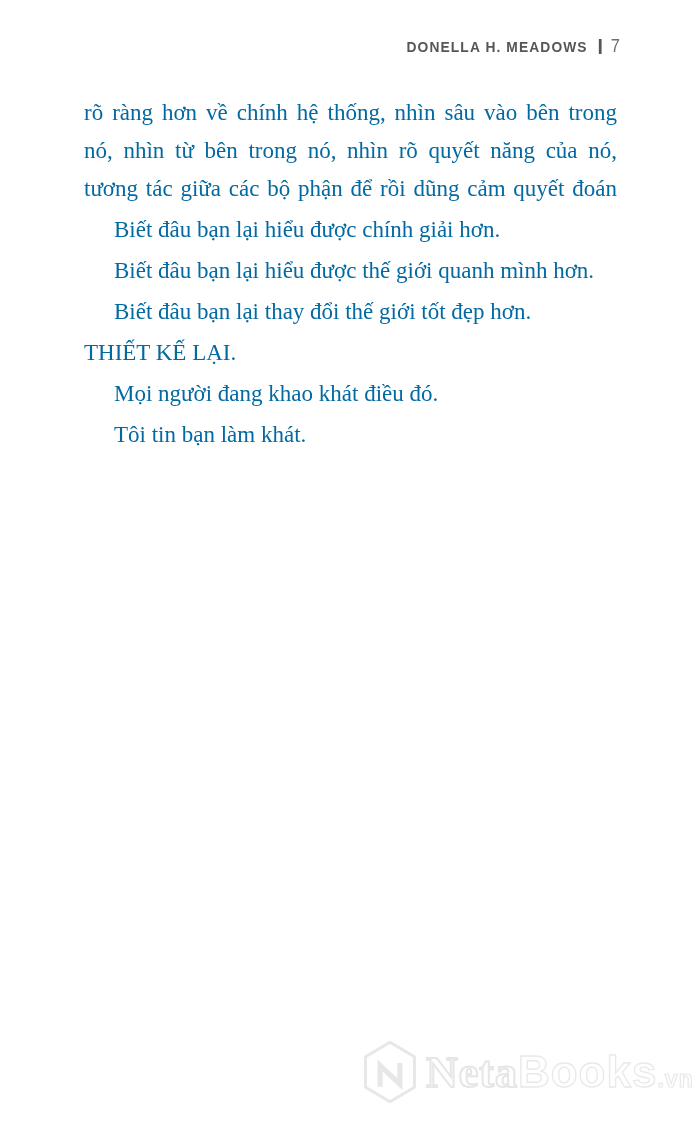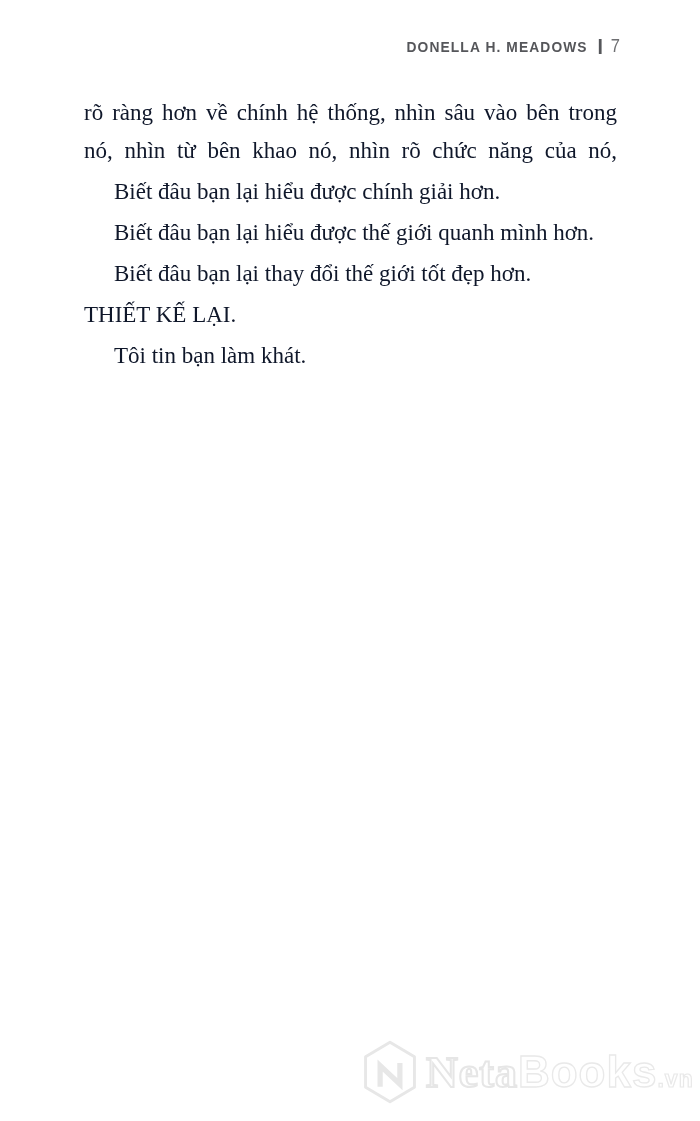--- a/index.html
+++ b/index.html
@@ -45,21 +45,21 @@
     position: absolute;
     left: 84px; top: 94px;
     width: 533px;
     color: #1f1f1f;
   }
   .para { margin: 0 0 3px 0; }
   .line {
     font-family: "Liberation Serif", "DejaVu Serif", serif;
     font-size: 23px;
     line-height: 38px;
-    color: #0f172a;
+    color: #0369a1;
   }
   .just { text-align: justify; text-align-last: justify; }
   .ind  { padding-left: 30px; }
 
   
   .watermark {
     position: absolute;
     left: 360px; top: 1040px;
     display: flex; align-items: center;
     user-select: none;
@@ -97,39 +97,43 @@
   <div class="running-header">
     <span class="author-name">DONELLA H. MEADOWS</span>
     <span class="header-sep"></span>
     <span class="page-number">7</span>
   </div>
 
   <div class="page-body">
 
     <div class="para">
       <div class="line just">rõ ràng hơn về chính hệ thống, nhìn sâu vào bên trong</div>
-      <div class="line just">nó, nhìn từ bên khao nó, nhìn rõ chức năng của nó,</div>
+      <div class="line just">nó, nhìn từ bên trong nó, nhìn rõ quyết năng của nó,</div>
+      <div class="line just">tương tác giữa các bộ phận để rồi dũng cảm quyết đoán</div>
     </div>
 
     <div class="para">
       <div class="line ind">Biết đâu bạn lại hiểu được chính giải hơn.</div>
     </div>
 
     <div class="para">
       <div class="line ind">Biết đâu bạn lại hiểu được thế giới quanh mình hơn.</div>
     </div>
 
     <div class="para">
       <div class="line ind">Biết đâu bạn lại thay đổi thế giới tốt đẹp hơn.</div>
     </div>
 
     <div class="para">
       <div class="line">THIẾT KẾ LẠI.</div>
     </div>
 
+    <div class="para">
+      <div class="line ind">Mọi người đang khao khát điều đó.</div>
+    </div>
 
     <div class="para">
       <div class="line ind">Tôi tin bạn làm khát.</div>
     </div>
 
   </div>
 
   <div class="watermark">
     <svg class="wm-logo" viewBox="0 0 100 110">
       <polygon points="50,4 92,29 92,81 50,106 8,81 8,29" fill="#ffffff" stroke="#e7e7e7" stroke-width="5" stroke-linejoin="round"></polygon>

